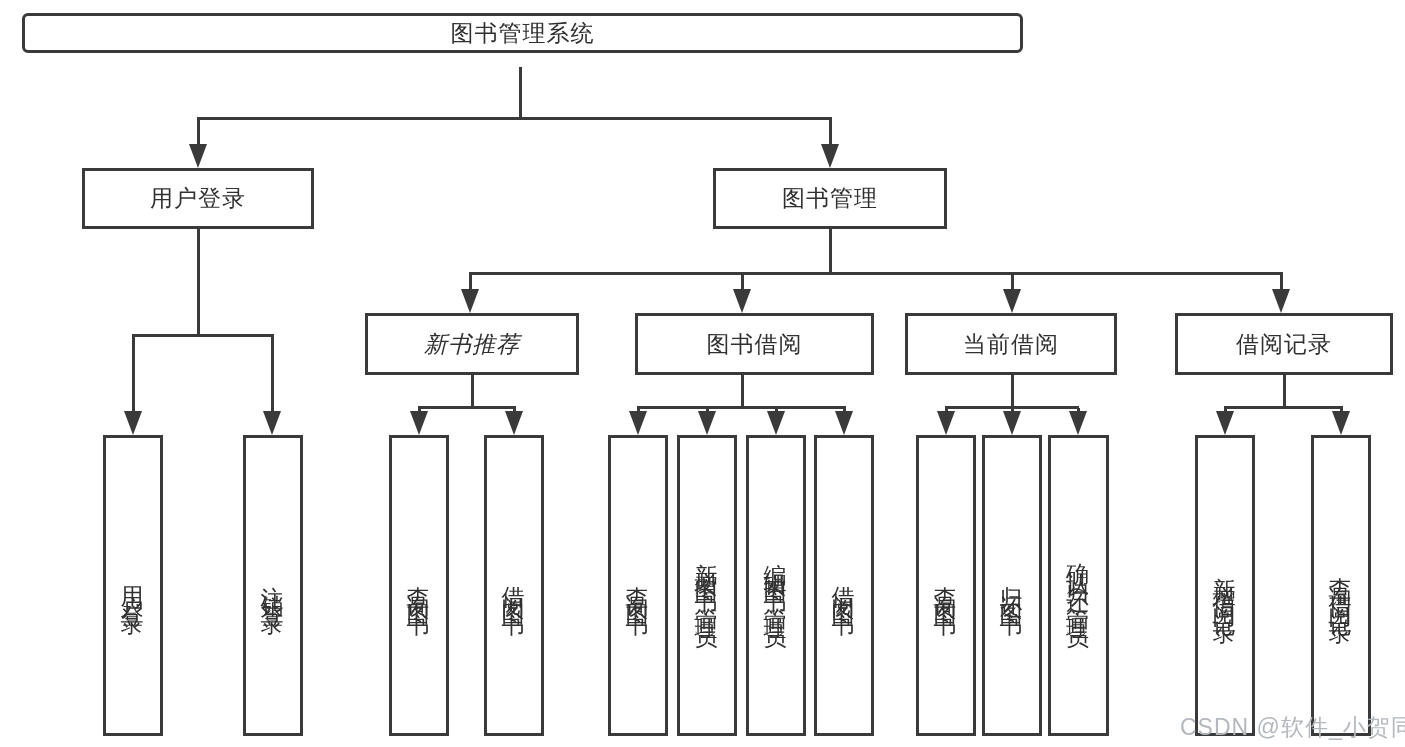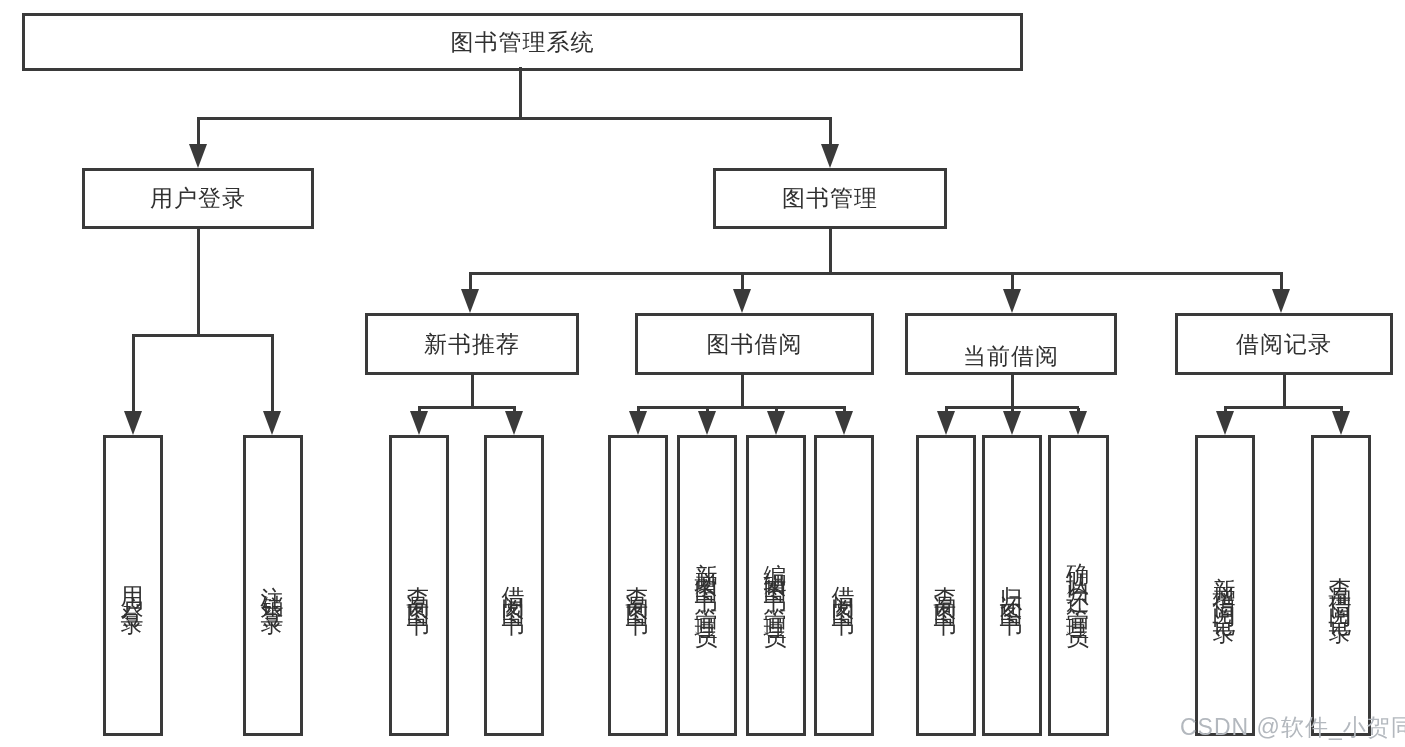--- a/index.html
+++ b/index.html
@@ -25,21 +25,21 @@
   .watermark{
     position:absolute;left:1180px;top:712px;z-index:10;
     font-size:23px;color:#b3b8be;letter-spacing:1px;white-space:nowrap;
   }
 </style>
 </head>
 <body>
 
 <div id="stage">
 
-  <div class="box" style="left:22px;top:13px;width:1001px;height:58px;">
+  <div class="box" style="left:22px;top:13px;width:1001px;height:40px;border-radius:6px;">
     <span>图书管理系统</span>
   </div>
 
   <div class="vline" style="left:519px;top:67px;width:3px;height:52px;"></div>
   <div class="hline" style="left:197px;top:117px;width:635px;height:3px;"></div>
   <div class="vline" style="left:197px;top:119px;width:3px;height:27px;"></div>
   <div class="arrow" style="left:189px;top:144px;"></div>
   <div class="vline" style="left:829px;top:119px;width:3px;height:27px;"></div>
   <div class="arrow" style="left:821px;top:144px;"></div>
 
@@ -61,27 +61,27 @@
   <div class="hline" style="left:469px;top:272px;width:814px;height:3px;"></div>
   <div class="vline" style="left:469px;top:275px;width:3px;height:16px;"></div>
   <div class="arrow" style="left:461px;top:289px;"></div>
   <div class="vline" style="left:741px;top:275px;width:3px;height:16px;"></div>
   <div class="arrow" style="left:733px;top:289px;"></div>
   <div class="vline" style="left:1011px;top:275px;width:3px;height:16px;"></div>
   <div class="arrow" style="left:1003px;top:289px;"></div>
   <div class="vline" style="left:1280px;top:275px;width:3px;height:16px;"></div>
   <div class="arrow" style="left:1272px;top:289px;"></div>
 
-  <div class="box" style="left:365px;top:313px;width:214px;height:62px;">
+  <div class="box" style="left:365px;top:313px;width:214px;height:62px;font-style:italic;">
     <span>新书推荐</span>
   </div>
   <div class="box" style="left:635px;top:313px;width:239px;height:62px;">
     <span>图书借阅</span>
   </div>
-  <div class="box" style="left:905px;top:313px;width:212px;height:62px;align-items:flex-end;">
+  <div class="box" style="left:905px;top:313px;width:212px;height:62px;">
     <span>当前借阅</span>
   </div>
   <div class="box" style="left:1175px;top:313px;width:218px;height:62px;">
     <span>借阅记录</span>
   </div>
 
   <div class="vline" style="left:471px;top:375px;width:3px;height:33px;"></div>
   <div class="hline" style="left:418px;top:406px;width:98px;height:3px;"></div>
   <div class="vline" style="left:418px;top:408px;width:3px;height:5px;"></div>
   <div class="arrow" style="left:410px;top:411px;"></div>

